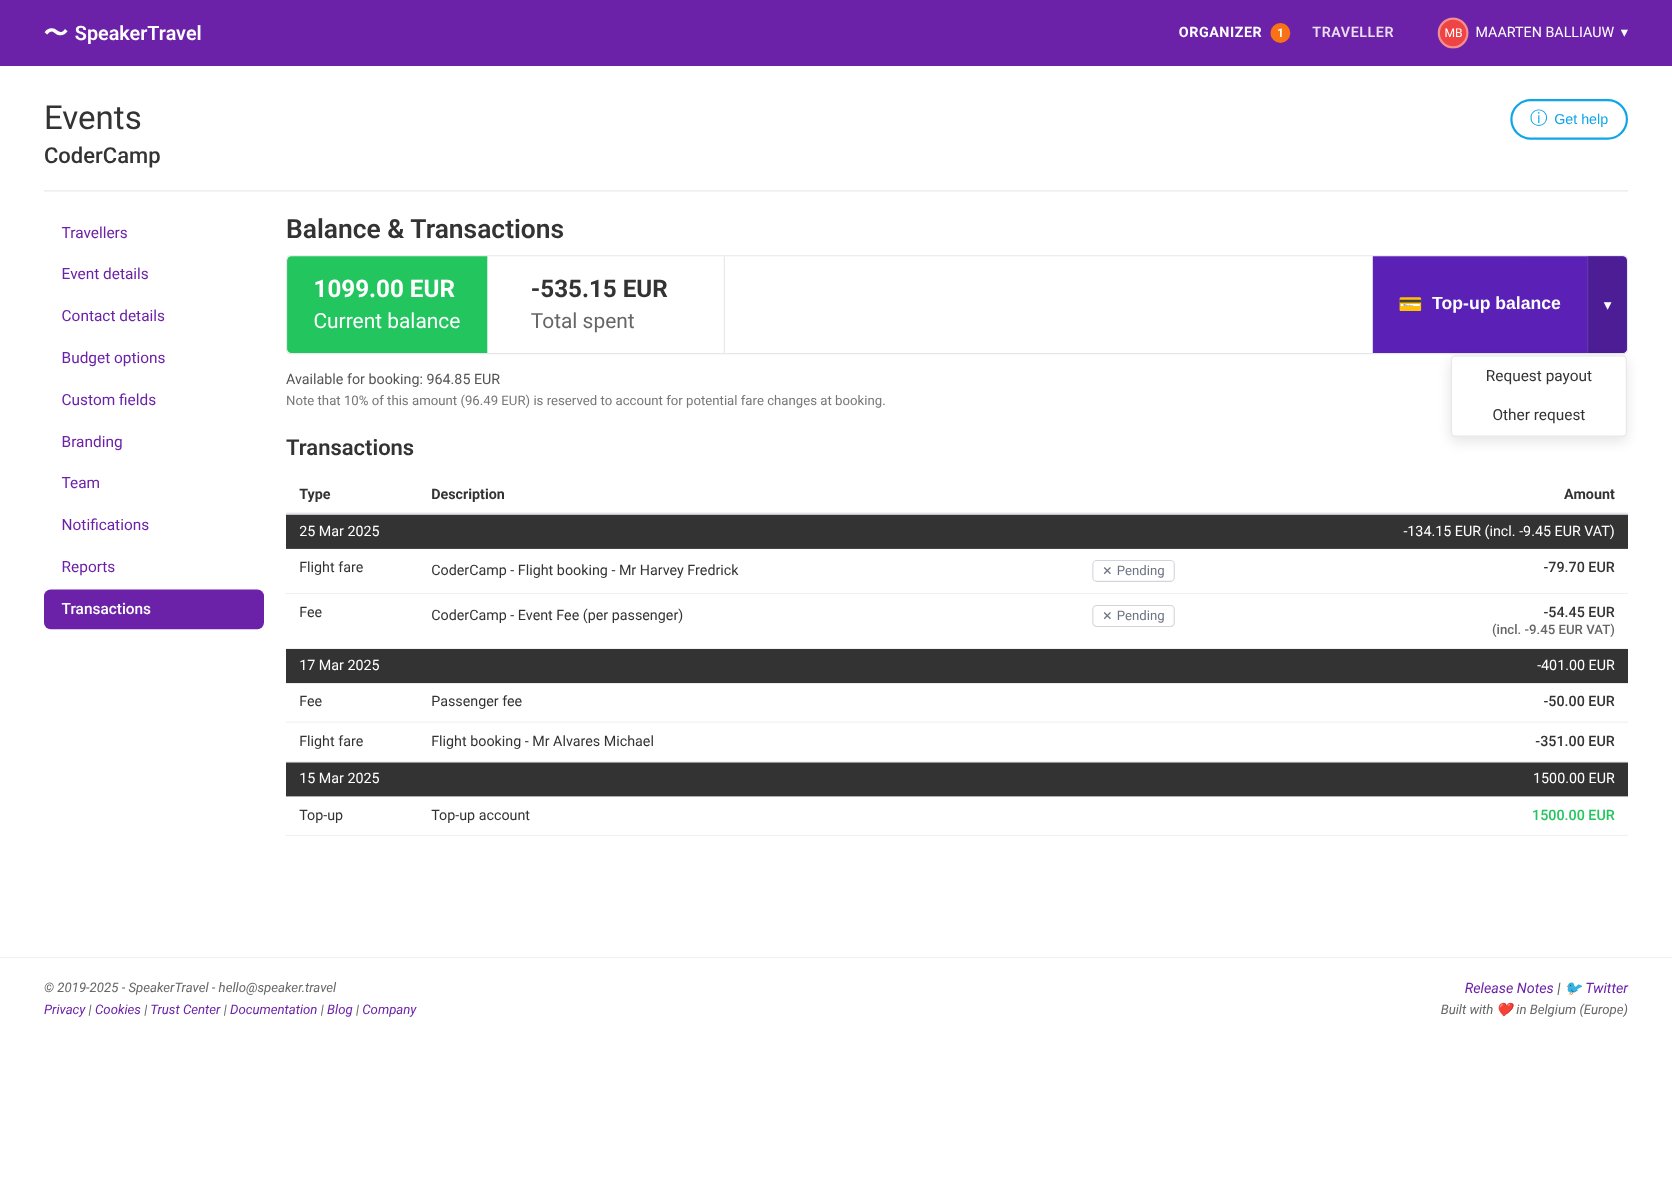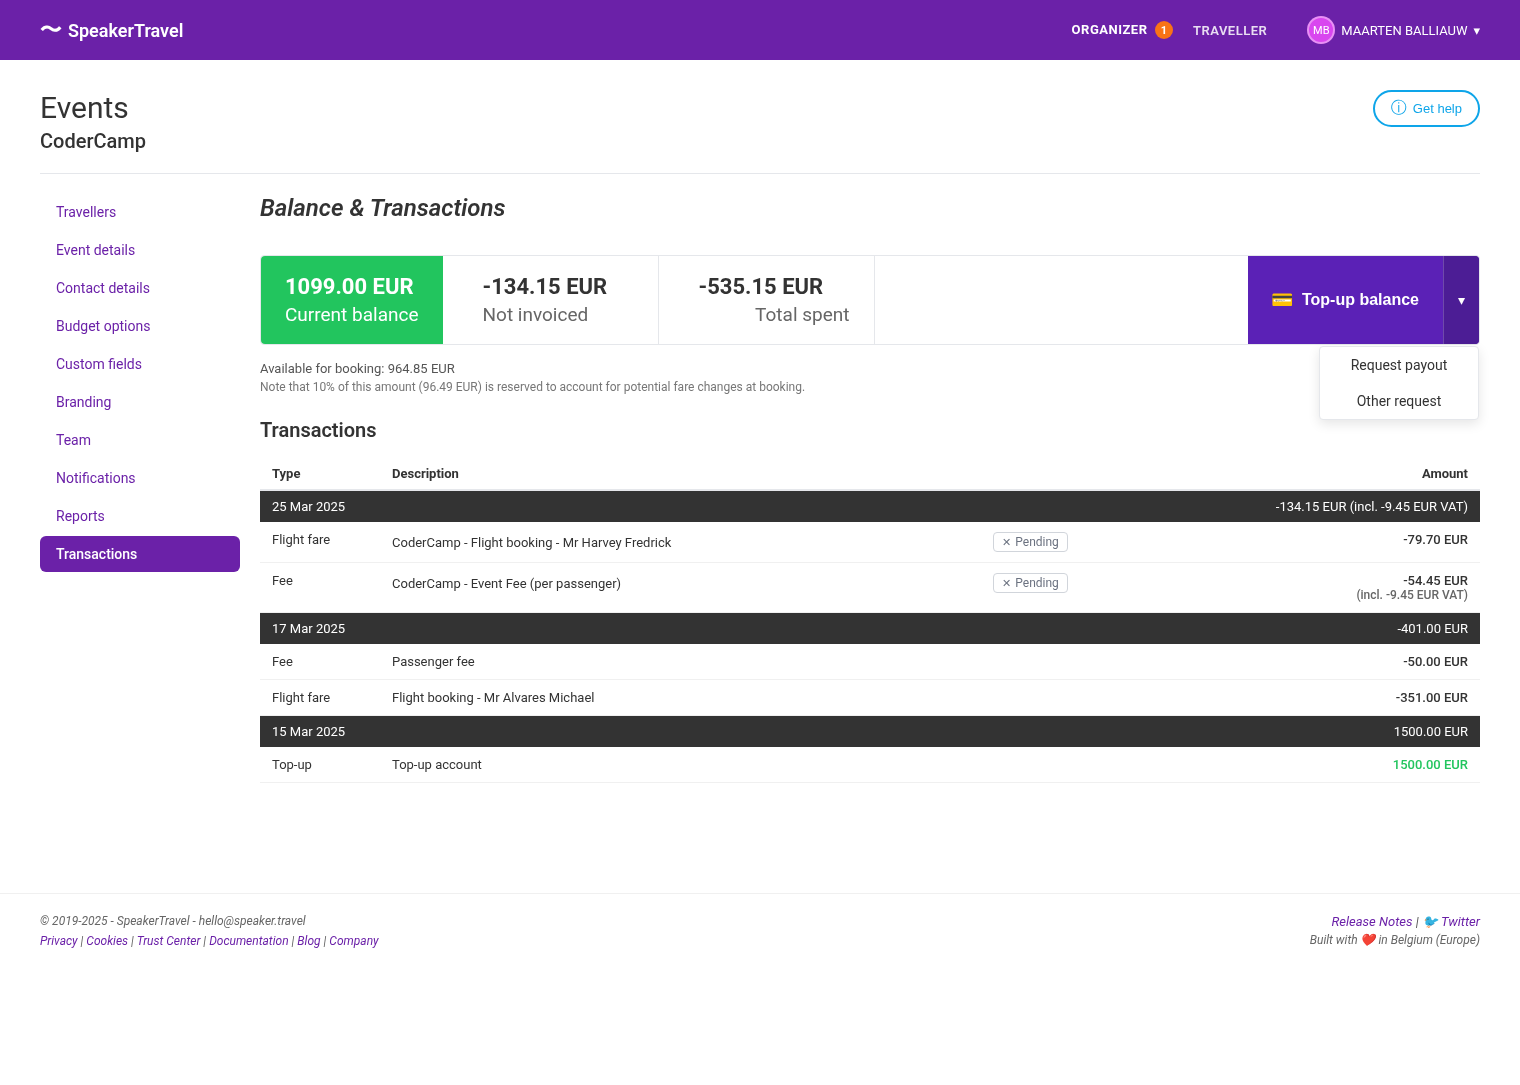--- a/index.html
+++ b/index.html
@@ -6,21 +6,21 @@
     body { font-family: -apple-system, BlinkMacSystemFont, 'Segoe UI', Roboto, Arial, sans-serif; font-size: 14px; color: #333; background: #fff; }
 
     
     .header { background: #6b21a8; display: flex; align-items: center; justify-content: space-between; padding: 0 40px; height: 60px; }
     .header-logo { color: #fff; font-size: 18px; font-weight: 600; display: flex; align-items: center; gap: 6px; }
     .header-logo .logo-icon { font-size: 22px; }
     .header-nav { display: flex; align-items: center; gap: 20px; }
     .nav-badge { background: #f97316; color: #fff; border-radius: 50%; width: 18px; height: 18px; display: inline-flex; align-items: center; justify-content: center; font-size: 11px; font-weight: 700; margin-left: 4px; }
     .nav-traveller { color: rgba(255,255,255,0.85); font-size: 13px; font-weight: 600; letter-spacing: 0.5px; }
     .nav-user { color: #fff; font-size: 13px; display: flex; align-items: center; gap: 6px; margin-left: 20px; }
-    .nav-user .avatar { width: 28px; height: 28px; border-radius: 50%; background: #d946ef; border: 2px solid rgba(255,255,255,0.4); display: flex; align-items: center; justify-content: center; font-size: 11px; color: #fff; }
+    .nav-user .avatar { width: 28px; height: 28px; border-radius: 50%; background: #ef4444; border: 2px solid rgba(255,255,255,0.4); display: flex; align-items: center; justify-content: center; font-size: 11px; color: #fff; }
 
     
     .page-container { padding: 30px 40px; max-width: 1520px; }
     .page-header { display: flex; align-items: flex-start; justify-content: space-between; margin-bottom: 20px; }
     .page-titles { }
     .page-title { font-size: 30px; font-weight: 400; color: #333; margin-bottom: 4px; }
     .page-subtitle { font-size: 20px; font-weight: 500; color: #333; }
     .get-help-btn { background: #fff; border: 2px solid #0ea5e9; color: #0ea5e9; padding: 6px 16px; border-radius: 20px; cursor: pointer; font-size: 13px; display: flex; align-items: center; gap: 6px; white-space: nowrap; }
     .get-help-btn .help-icon { font-size: 16px; }
 
@@ -28,21 +28,21 @@
     .divider { border: none; border-top: 1px solid #e5e7eb; margin: 10px 0 20px 0; }
 
     
     .layout { display: flex; gap: 0; }
     .sidebar { width: 220px; flex-shrink: 0; padding-right: 20px; }
     .sidebar-item { display: block; padding: 10px 16px; color: #6b21a8; text-decoration: none; font-size: 14px; border-radius: 6px; margin-bottom: 2px; cursor: pointer; }
     .sidebar-item.active { background: #6b21a8; color: #fff; font-weight: 500; }
 
     
     .main-content { flex: 1; }
-    .section-title { font-size: 24px; font-weight: 600; color: #333; margin-bottom: 33px; font-style: italic; }
+    .section-title { font-size: 24px; font-weight: 600; color: #333; margin-bottom: 10px; }
     .section-title-sm { font-size: 20px; font-weight: 600; color: #333; margin-bottom: 16px; }
 
     
     .balance-cards { display: flex; gap: 16px; margin-bottom: 16px; border: 1px solid #e5e7eb; border-radius: 4px; overflow: visible; position: relative; }
     .balance-card { padding: 18px 24px; min-width: 180px; }
     .balance-card.green { background: #22c55e; color: #fff; border-radius: 4px 0 0 4px; }
     .balance-card .amount { font-size: 22px; font-weight: 700; }
     .balance-card .label { font-size: 19px; margin-top: 4px; }
     .balance-card.neutral { border-right: 1px solid #e5e7eb; }
     .balance-card.neutral .amount { color: #333; }
@@ -137,27 +137,23 @@
     </nav>
 
     <main class="main-content">
       <h2 class="section-title">Balance &amp; Transactions</h2>
 
       <div class="balance-cards">
         <div class="balance-card green">
           <div class="amount">1099.00 EUR</div>
           <div class="label">Current balance</div>
         </div>
-        <div class="balance-card neutral" style="border-right:1px solid #e5e7eb; min-width:200px;">
-          <div class="amount">-134.15 EUR</div>
-          <div class="label" style="color:#666;">Not invoiced</div>
-        </div>
         <div class="balance-card neutral" style="min-width:200px;">
           <div class="amount">-535.15 EUR</div>
-          <div class="label" style="color:#666;text-align:right;">Total spent</div>
+          <div class="label" style="color:#666;">Total spent</div>
         </div>
         <div class="topup-card">
           <button class="topup-btn-main">
             <span class="topup-icon">💳</span>
             <span>Top-up balance</span>
           </button>
           <div class="topup-dropdown-arrow">
             <span style="color:#fff;">▾</span>
           </div>
           <div class="topup-menu" style="display:block; top:100%; right:0;">

